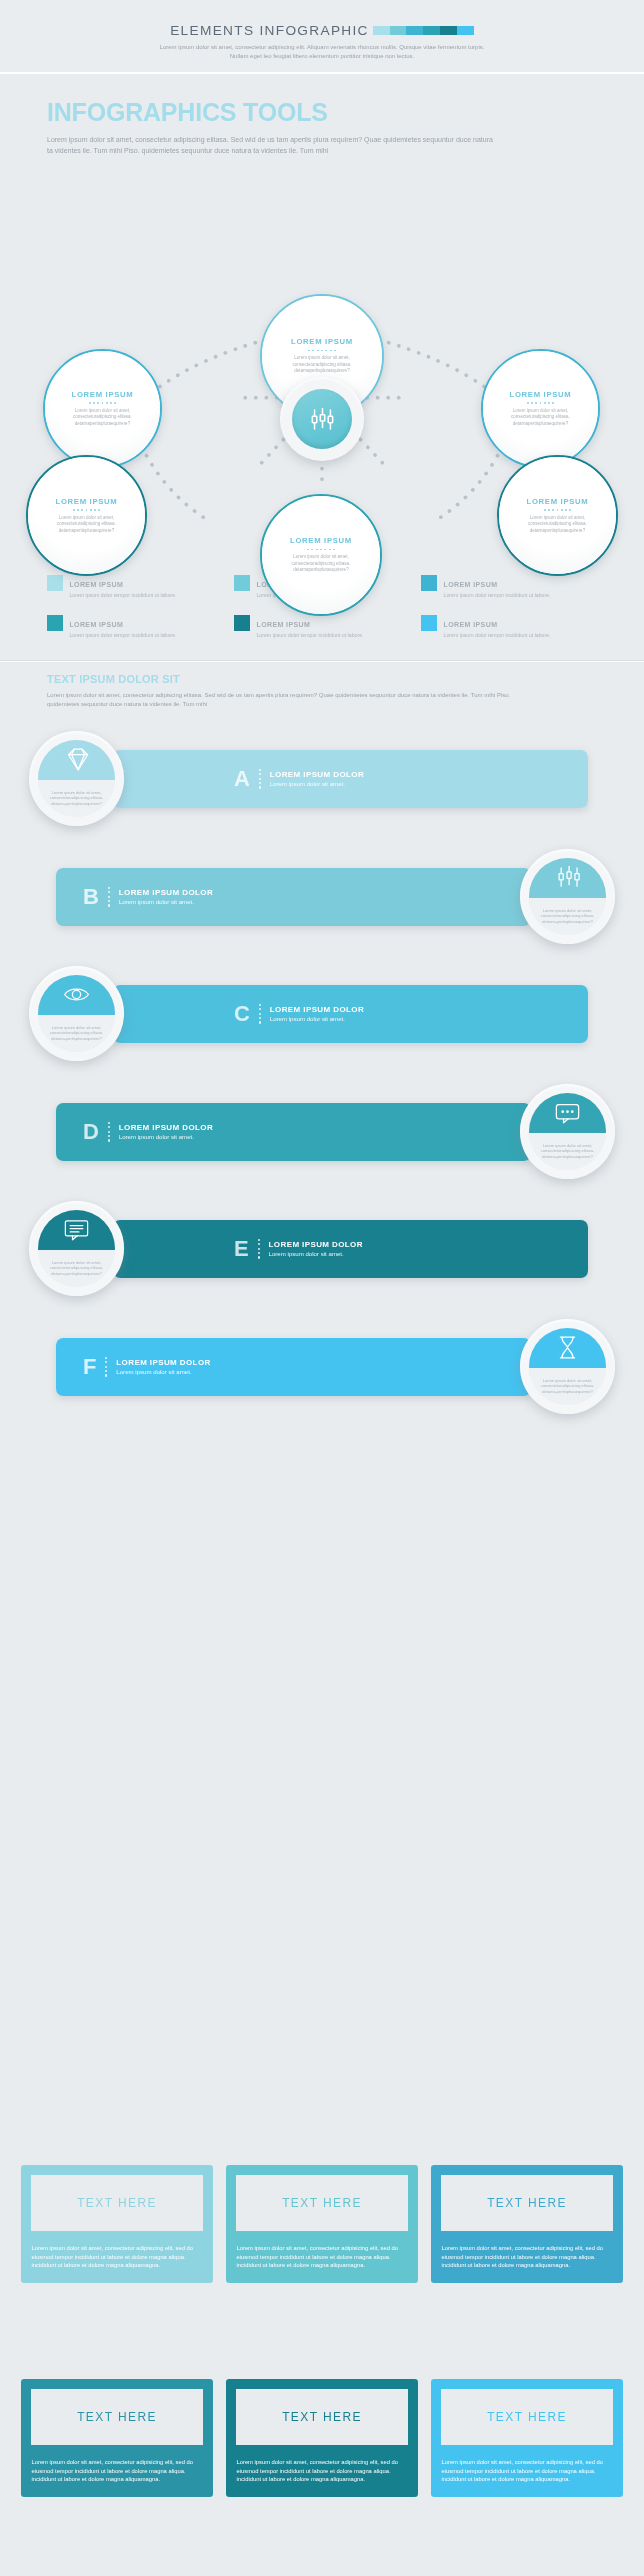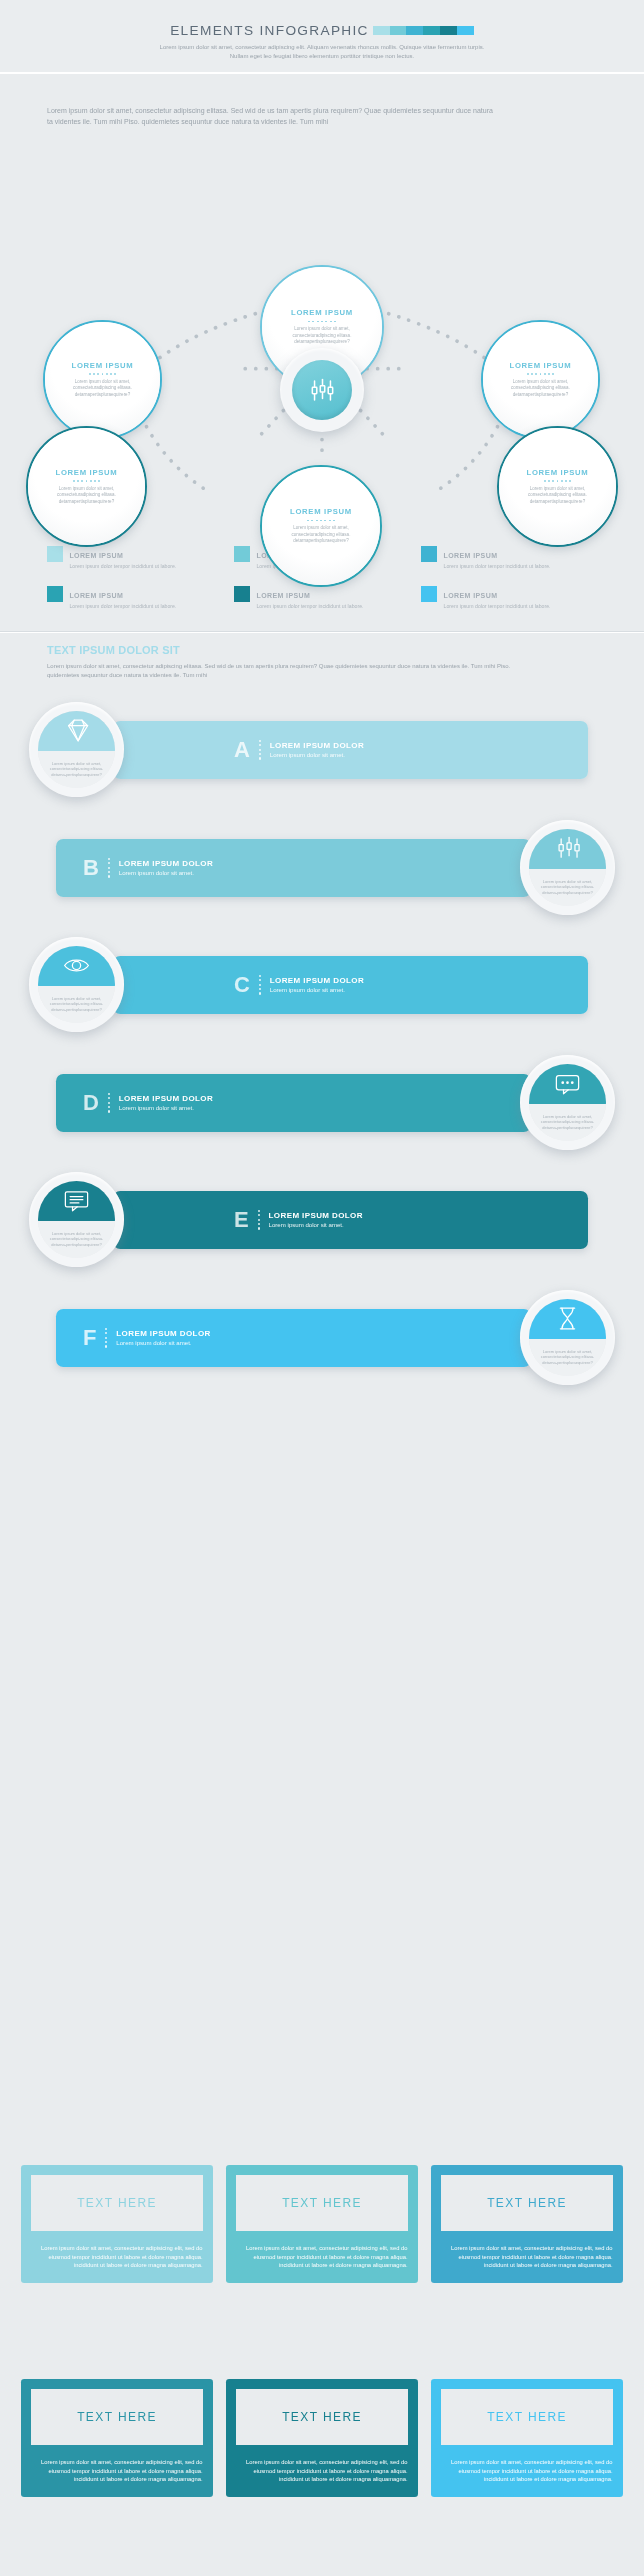--- a/index.html
+++ b/index.html
@@ -190,21 +190,21 @@
   }
   .bubble-text { font-size: 4px; line-height: 5.6px; color: #a9b2b9; }
 
   
   .cards-wrap {
     position: absolute; left: 0; width: 644px;
     padding: 0 21px;
     display: grid; grid-template-columns: repeat(3, 1fr);
     gap: 13px;
   }
-  .card { border-radius: 3.2px; overflow: hidden; text-align: right; }
+  .card { border-radius: 3.2px; overflow: hidden; }
   .card-head {
     height: 60px; margin: 8px 8px 0 8px;
     display: flex; align-items: center; justify-content: center;
   }
   .card-title {
     font-size: 12px; letter-spacing: 1.4px;
     font-weight: 400;
   }
   .card-body {
     padding: 11.3px 10.5px 13px 10.5px;
@@ -225,20 +225,21 @@
         <div class="swatch" style="background: rgb(63, 179, 210);"></div>
         <div class="swatch" style="background: rgb(42, 163, 179);"></div>
         <div class="swatch" style="background: rgb(23, 128, 143);"></div>
         <div class="swatch" style="background: rgb(68, 195, 240);"></div>
       </div>
   </div>
   <div class="header-sub">Lorem ipsum dolor sit amet, consectetur adipiscing elit. Aliquam venenatis rhoncus mollis. Quisque vitae fermentum turpis. Nullam eget leo feugiat libero elementum porttitor tristique non lectus.</div>
 </div>
 
 <div class="main-title-block">
+  <div class="main-title">INFOGRAPHICS TOOLS</div>
   <div class="main-desc">Lorem ipsum dolor sit amet, consectetur adipiscing elitasa. Sed wid de us tam apertis plura requirem? Quae quidemietes sequuntur duce natura ta videntes ile. Tum mihi Piso. quidemietes sequuntur duce natura ta videntes ile. Tum mihi</div>
 </div>
 
 <div class="diagram-wrap">
   <svg class="dot-path" width="644" height="419" viewBox="0 0 800 520">
     <g stroke="#b9c2c9" stroke-width="4.6" stroke-linecap="round" stroke-dasharray="0.1 13" fill="none">
       <path d="M 330 228 Q 250 250 196 288"></path>
       <path d="M 470 228 Q 550 250 604 288"></path>
       <path d="M 182 372 Q 210 422 258 452"></path>
       <path d="M 618 372 Q 590 422 542 452"></path>

